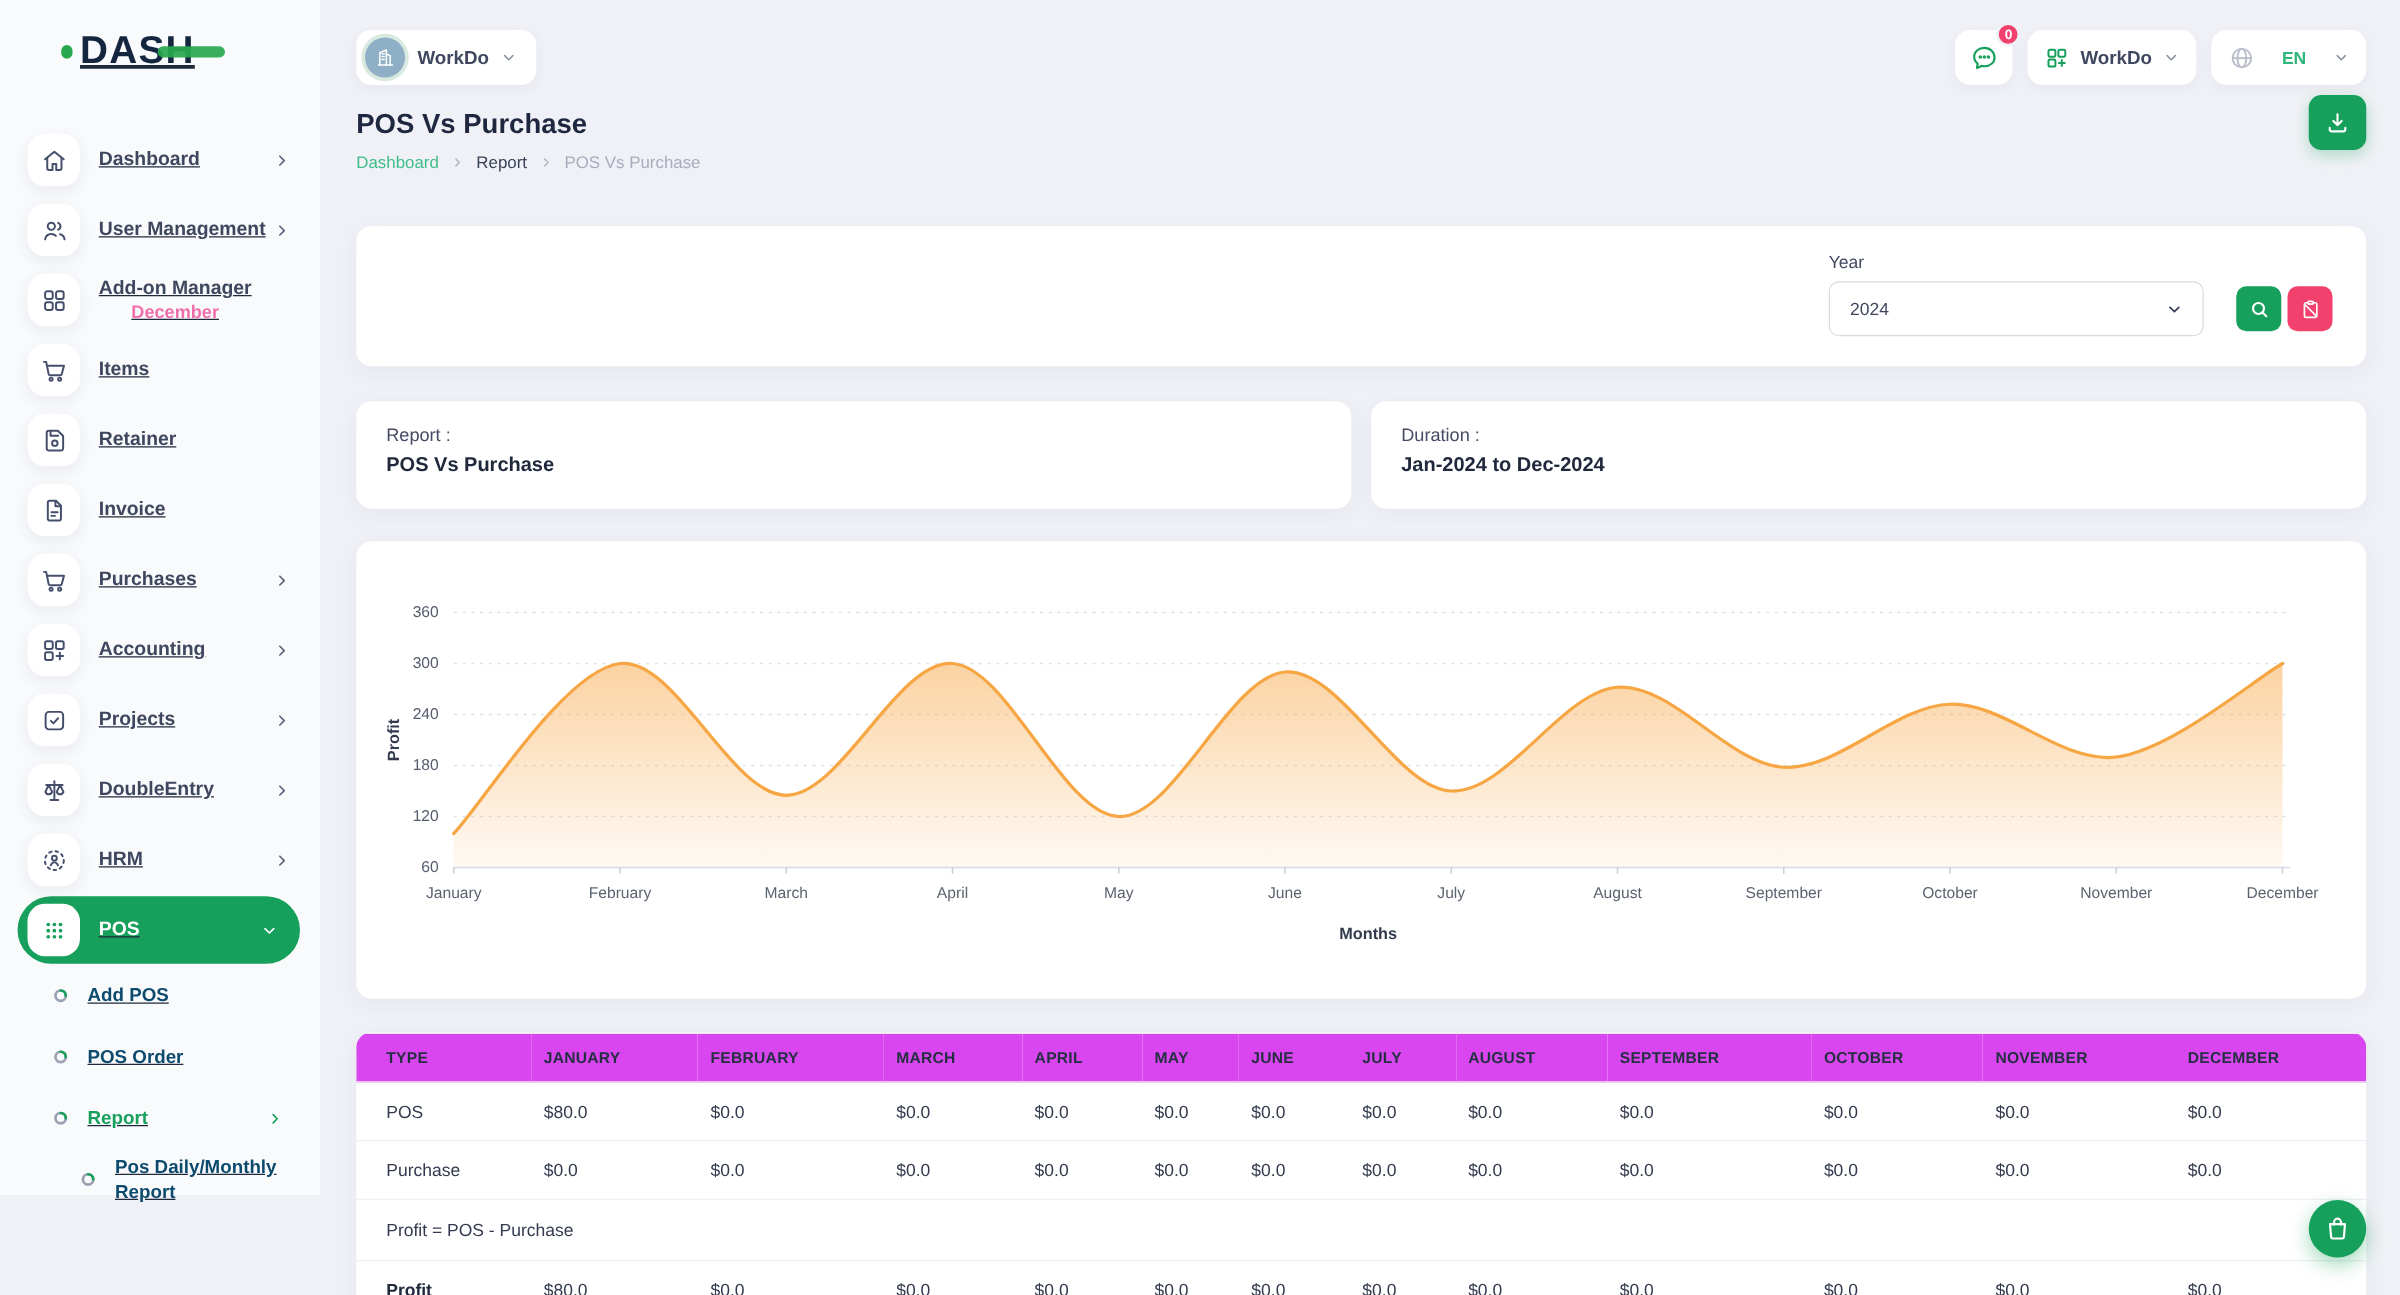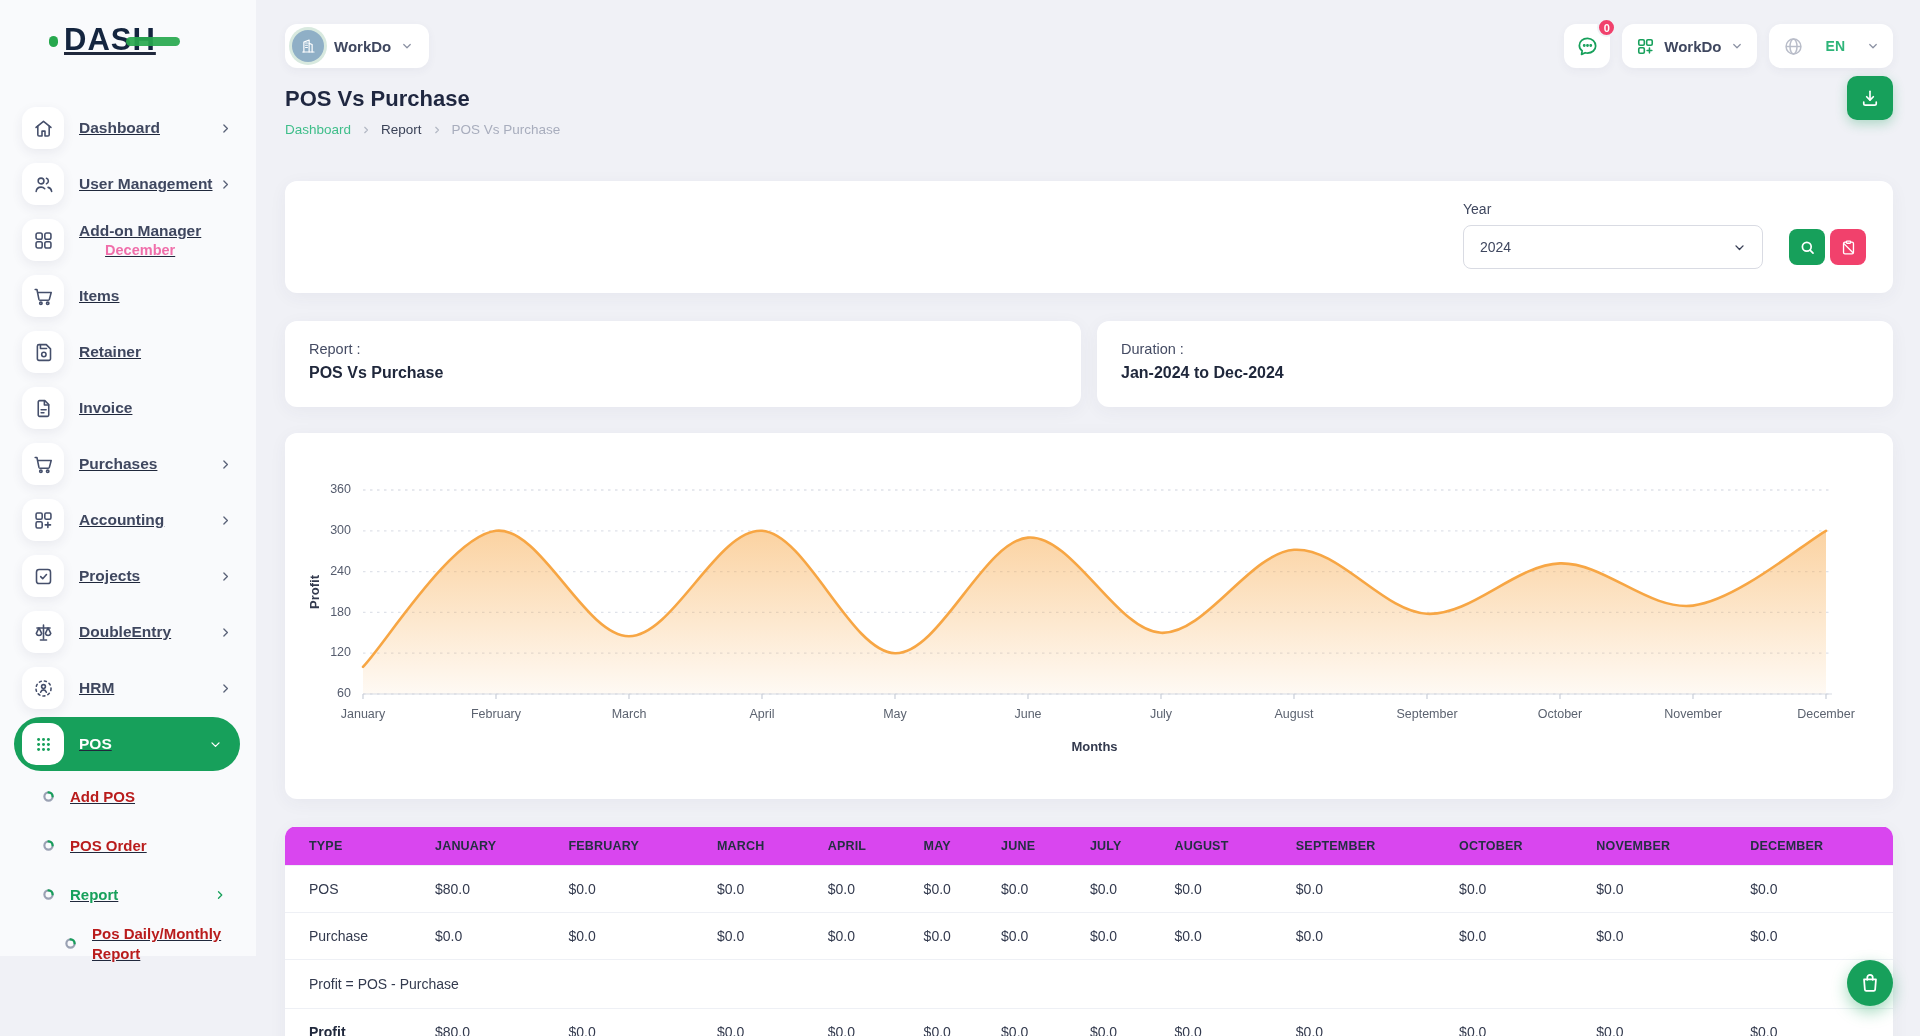--- a/index.html
+++ b/index.html
@@ -25,21 +25,21 @@
   .nav-text { margin-left:15px; display:flex; flex-direction:column; align-items:center; }
   .nav-text .nav-label { margin-left:0; }
   .nav-sub { font-size:14.5px; font-weight:700; color:#f06eaa; margin-top:2px; }
   .nav-chevron { margin-left:auto; color:#5a6278; display:flex; }
   .nav-chevron svg { width:13px; height:13px; }
   .nav-item.active { background:#17a05b; border-radius:28px; margin:1px 16px 1px 14px; padding:0 18px 0 8px; height:54px; color:#fff; }
   .nav-item.active .nav-label { color:#fff; }
   .nav-item.active .nav-icon-box { color:#17a05b; box-shadow:none; }
   .nav-item.active .nav-chevron { color:#fff; }
   .sub-item { min-height:49px; display:flex; align-items:center; padding:0 30px 0 42px; cursor:pointer;
-    color:#b91c1c; font-size:15px; font-weight:700; }
+    color:#0c4a6e; font-size:15px; font-weight:700; }
   .sub-item .bullet { width:13px; height:13px; margin-right:15px; flex:0 0 auto; }
   .sub-item.active { color:#17a05b; }
   .sub-item .sub-chevron { margin-left:auto; color:#17a05b; display:flex; }
   .sub-item .sub-chevron svg { width:12px; height:12px; }
   .sub-item.indent { padding-left:64px; }
   .sub-item.indent .sub-label { max-width:150px; line-height:1.3; }
 
   
   .main { margin-left:256px; height:1036px; position:relative; }
   .topbar { display:flex; justify-content:space-between; align-items:center; padding:24px 27px 0 29px; }

